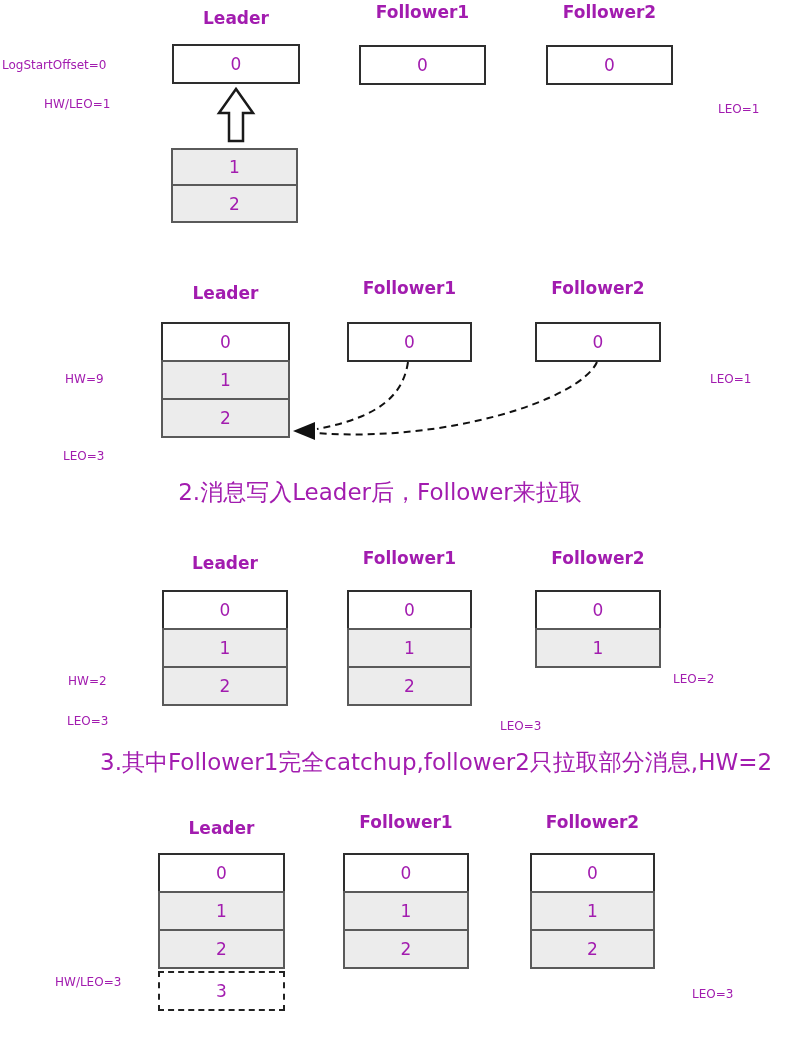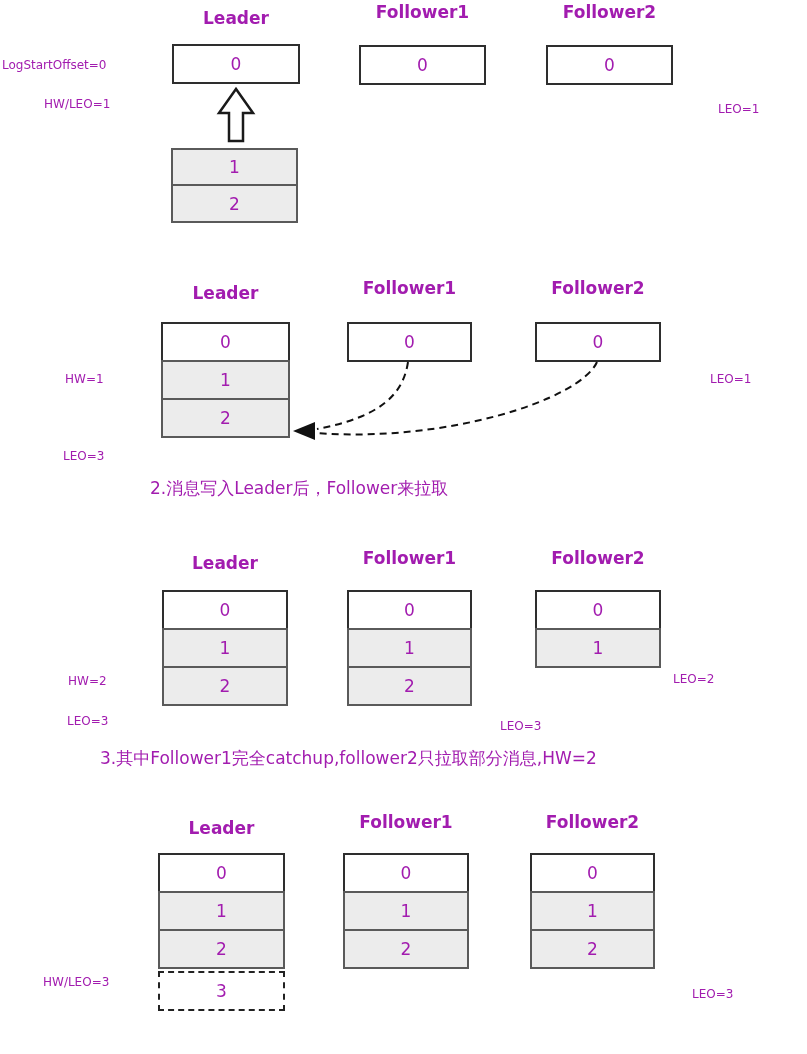--- a/index.html
+++ b/index.html
@@ -8,21 +8,21 @@
     font-family:"DejaVu Sans","Liberation Sans",sans-serif;color:#a21caf;
   }
   .cell{
     position:absolute;box-sizing:border-box;border:2px solid #2e2e2e;background:#ffffff;
     display:flex;align-items:center;justify-content:center;font-size:17px;font-weight:500;
   }
   .cell.gray{background:#ececec;border-color:#5a5a5a;}
   .cell.dashedbox{border:2px dashed #222222;background:#ffffff;}
   .title{position:absolute;font-size:17px;font-weight:600;text-align:center;white-space:nowrap;}
   .lbl{position:absolute;font-size:12px;font-weight:500;white-space:nowrap;}
-  .caption{position:absolute;font-size:17px;font-weight:500;text-align:left;white-space:nowrap;}
+  .caption{position:absolute;font-size:23px;font-weight:500;text-align:center;white-space:nowrap;}
   svg{position:absolute;overflow:visible;}
 </style>
 </head>
 <body>
 
 <div id="canvas">
 
   <div class="title" style="left:172px;top:8px;width:128px;">Leader</div>
   <div class="title" style="left:359px;top:2px;width:127px;">Follower1</div>
   <div class="title" style="left:546px;top:2px;width:127px;">Follower2</div>
@@ -46,21 +46,21 @@
   <div class="title" style="left:347px;top:278px;width:125px;">Follower1</div>
   <div class="title" style="left:535px;top:278px;width:126px;">Follower2</div>
 
   <div class="cell" style="left:161px;top:322px;width:129px;height:40px;">0</div>
   <div class="cell gray" style="left:161px;top:360px;width:129px;height:40px;">1</div>
   <div class="cell gray" style="left:161px;top:398px;width:129px;height:40px;">2</div>
 
   <div class="cell" style="left:347px;top:322px;width:125px;height:40px;">0</div>
   <div class="cell" style="left:535px;top:322px;width:126px;height:40px;">0</div>
 
-  <div class="lbl" style="left:65px;top:372px;">HW=1</div>
+  <div class="lbl" style="left:65px;top:372px;">HW=9</div>
   <div class="lbl" style="left:63px;top:449px;">LEO=3</div>
   <div class="lbl" style="left:710px;top:372px;">LEO=1</div>
 
   <svg style="left:285px;top:355px;" width="330" height="92">
     <path d="M123,7 C118,40 95,62 32,74" fill="none" stroke="#111111" stroke-width="2" stroke-dasharray="7 5"></path>
     <path d="M312,7 C295,45 160,88 30,78" fill="none" stroke="#111111" stroke-width="2" stroke-dasharray="7 5"></path>
     <polygon points="8,76 30,67 30,85" fill="#111111"></polygon>
   </svg>
 
   <div class="caption" style="left:150px;top:477px;width:460px;">2.消息写入Leader后，Follower来拉取</div>
@@ -97,17 +97,17 @@
   <div class="cell dashedbox" style="left:158px;top:971px;width:127px;height:40px;">3</div>
 
   <div class="cell" style="left:343px;top:853px;width:126px;height:40px;">0</div>
   <div class="cell gray" style="left:343px;top:891px;width:126px;height:40px;">1</div>
   <div class="cell gray" style="left:343px;top:929px;width:126px;height:40px;">2</div>
 
   <div class="cell" style="left:530px;top:853px;width:125px;height:40px;">0</div>
   <div class="cell gray" style="left:530px;top:891px;width:125px;height:40px;">1</div>
   <div class="cell gray" style="left:530px;top:929px;width:125px;height:40px;">2</div>
 
-  <div class="lbl" style="left:43px;top:975px;">HW/LEO=3</div>
+  <div class="lbl" style="left:55px;top:975px;">HW/LEO=3</div>
   <div class="lbl" style="left:692px;top:987px;">LEO=3</div>
 
 
 </div>
 
 </body></html>

